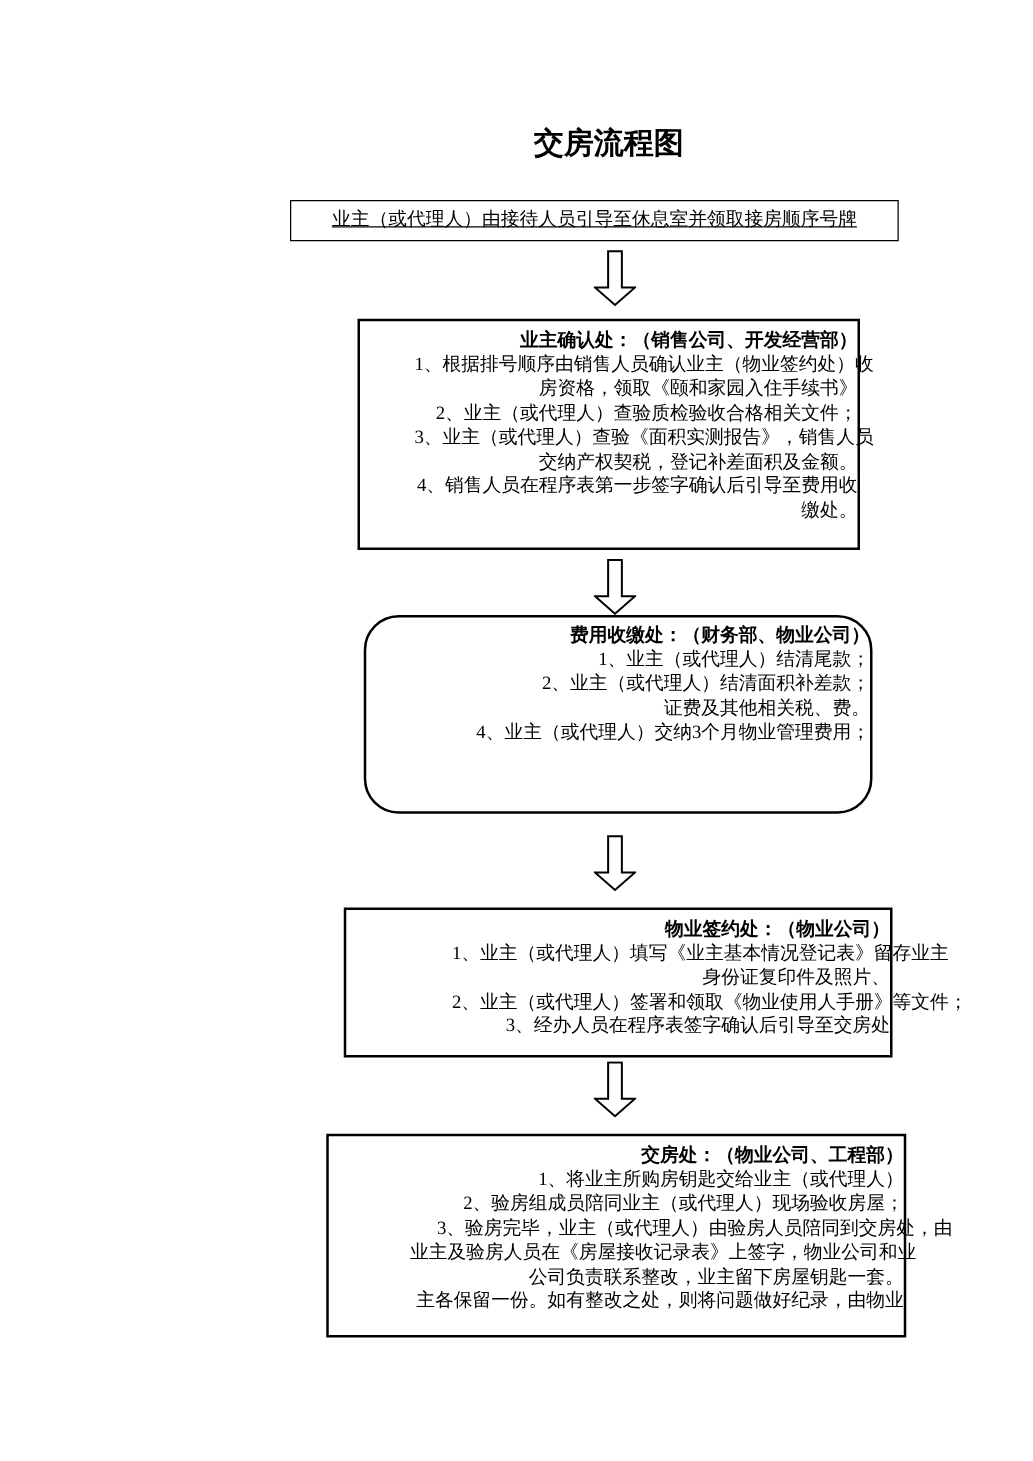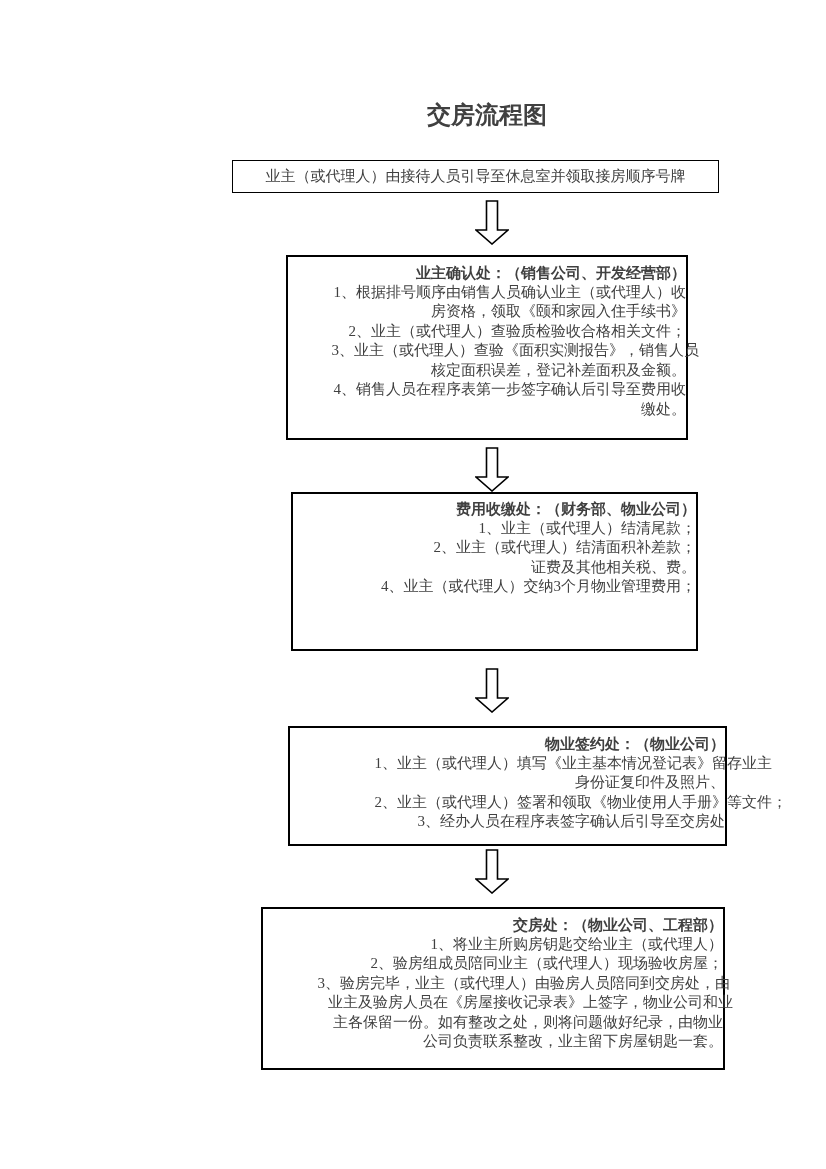--- a/index.html
+++ b/index.html
@@ -1,36 +1,36 @@
 <!DOCTYPE html>
 <html><head>
 <meta charset="utf-8">
 <style>
   html,body{margin:0;padding:0;background:#ffffff;}
   .page{position:relative;width:678px;height:1169px;background:#ffffff;margin:0 auto;
-        font-family:"Liberation Serif",serif;color:#404040;}
+        font-family:"Liberation Serif",serif;color:#000000;}
   .doc-title{position:absolute;top:100px;left:0;width:826px;margin:0;text-align:center;
              font-size:24px;line-height:30px;font-weight:bold;
              font-family:"Liberation Sans",sans-serif;}
   .box{position:absolute;box-sizing:border-box;border:2px solid #000;background:#fff;
        font-size:15px;line-height:19.5px;}
   .box-start{left:158px;top:160px;width:487px;height:33px;border-width:1px;
-             display:flex;align-items:center;justify-content:center;font-size:15px;}
+             display:flex;align-items:center;justify-content:center;font-size:15px;text-decoration:underline;}
   .b2{left:212px;top:255px;width:402px;height:185px;padding-top:6px;}
-  .b3{left:217px;top:492px;width:407px;height:159px;padding-top:5px;}
-  .b4{left:214px;top:726px;width:439px;height:120px;padding-top:6px;}
+  .b3{left:217px;top:492px;width:407px;height:159px;padding-top:5px;border-radius:28px;}
+  .b4{left:201px;top:726px;width:439px;height:120px;padding-top:6px;}
   .b5{left:187px;top:907px;width:464px;height:163px;padding-top:6px;}
   .ln{white-space:nowrap;text-align:right;}
   .ln-title{font-weight:bold;font-family:"Liberation Sans",sans-serif;}
   .mk{display:inline-block;width:23px;}
   .b2 .ln-title{padding-left:39px}.b2 .ln-num{padding-left:43px}.b2 .ln-cont{padding-left:57px}
   .b3 .ln-title{padding-left:24px}.b3 .ln-num{padding-left:40px}.b3 .ln-cont{padding-left:79px}
   .b3 .ln-flush{padding-left:10px}
   .b4 .ln-title{padding-left:46px}.b4 .ln-num{padding-left:84px}.b4 .ln-cont{padding-left:60px}
-  .b5 .ln-title{padding-left:44px}.b5 .ln-num{padding-left:54px}.b5 .ln-cont{padding-left:65px}
+  .b5 .ln-title{padding-left:44px}.b5 .ln-num{padding-left:86px}.b5 .ln-cont{padding-left:65px}
   .arrow{position:absolute;left:401px;width:34px;height:45px;}
   .a1{top:200px}.a2{top:447px}.a3{top:668px}.a4{top:849px}
 </style>
 </head>
 <body>
 
 <div class="page">
 
   <h1 class="doc-title">交房流程图</h1>
 
@@ -39,25 +39,25 @@
   </div>
 
   <div class="arrow a1">
     <svg width="34" height="45" viewBox="0 0 34 45">
       <path d="M11.5,1 L22.5,1 L22.5,30 L33,30 L17,44 L1,30 L11.5,30 Z" fill="#ffffff" stroke="#000000" stroke-width="1.6"></path>
     </svg>
   </div>
 
   <div class="box b2">
     <div class="ln ln-title">业主确认处：（销售公司、开发经营部）</div>
-    <div class="ln ln-num"><span class="mk">1、</span><span>根据排号顺序由销售人员确认业主（或代理人）收</span></div>
+    <div class="ln ln-num"><span class="mk">1、</span><span>根据排号顺序由销售人员确认业主（物业签约处）收</span></div>
     <div class="ln ln-cont">房资格，领取《颐和家园入住手续书》</div>
     <div class="ln ln-num"><span class="mk">2、</span><span>业主（或代理人）查验质检验收合格相关文件；</span></div>
     <div class="ln ln-num"><span class="mk">3、</span><span>业主（或代理人）查验《面积实测报告》，销售人员</span></div>
-    <div class="ln ln-cont">核定面积误差，登记补差面积及金额。</div>
+    <div class="ln ln-cont">交纳产权契税，登记补差面积及金额。</div>
     <div class="ln ln-num"><span class="mk">4、</span><span>销售人员在程序表第一步签字确认后引导至费用收</span></div>
     <div class="ln ln-cont">缴处。</div>
   </div>
 
   <div class="arrow a2">
     <svg width="34" height="45" viewBox="0 0 34 45">
       <path d="M11.5,1 L22.5,1 L22.5,30 L33,30 L17,44 L1,30 L11.5,30 Z" fill="#ffffff" stroke="#000000" stroke-width="1.6"></path>
     </svg>
   </div>
 
@@ -88,17 +88,17 @@
       <path d="M11.5,1 L22.5,1 L22.5,30 L33,30 L17,44 L1,30 L11.5,30 Z" fill="#ffffff" stroke="#000000" stroke-width="1.6"></path>
     </svg>
   </div>
 
   <div class="box b5">
     <div class="ln ln-title">交房处：（物业公司、工程部）</div>
     <div class="ln ln-num"><span class="mk">1、</span><span>将业主所购房钥匙交给业主（或代理人）</span></div>
     <div class="ln ln-num"><span class="mk">2、</span><span>验房组成员陪同业主（或代理人）现场验收房屋；</span></div>
     <div class="ln ln-num"><span class="mk">3、</span><span>验房完毕，业主（或代理人）由验房人员陪同到交房处，由</span></div>
     <div class="ln ln-cont">业主及验房人员在《房屋接收记录表》上签字，物业公司和业</div>
+    <div class="ln ln-cont">公司负责联系整改，业主留下房屋钥匙一套。</div>
     <div class="ln ln-cont">主各保留一份。如有整改之处，则将问题做好纪录，由物业</div>
-    <div class="ln ln-cont">公司负责联系整改，业主留下房屋钥匙一套。</div>
   </div>
 
 </div>
 
 </body></html>

